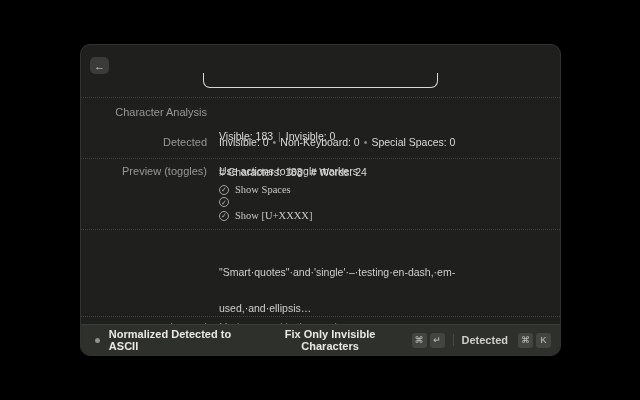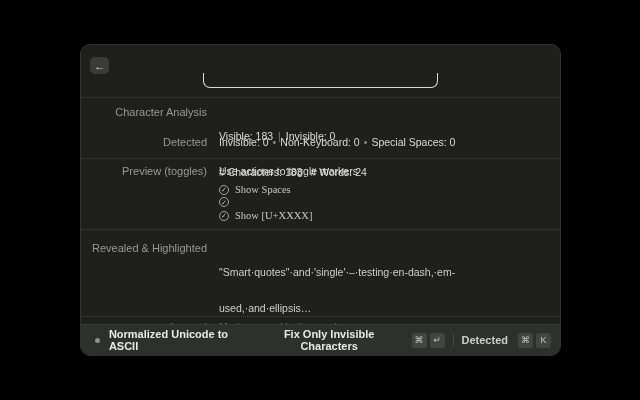--- a/index.html
+++ b/index.html
@@ -89,37 +89,36 @@
     <span class="toggle-label">Show Spaces</span>
   </div>
   <div class="toggle-row" style="top:152px">
     <span class="cb">✓</span>
   </div>
   <div class="toggle-row" style="top:165px">
     <span class="cb">✓</span>
     <span class="toggle-label">Show [U+XXXX]</span>
   </div>
 
-  <div class="row-label" style="top:197px">Revealed &amp; Highlighted</div>
   <div class="row-value revealed" style="top:197px">
     <div>"Smart·quotes"·and·'single'·–·testing·en-dash,·em-</div>
     <div>used,·and·ellipsis…</div>
     <div>Beware·of·zerowidth·and·softhyphen·in·supercalifragilistic</div>
     
     
     
   </div>
 
   <div class="row-label legend-label" style="top:276px">Legend</div>
   <div class="row-value legend-value" style="top:276px">Markers used in the preview</div>
 
   <div class="action-bar">
     <div class="status-group">
       <span class="status-dot"></span>
-      <span class="status-text">Normalized Unicode to ASCII</span>
+      <span class="status-text">Normalized Detected to ASCII</span>
     </div>
     <div class="bar-right">
       <button class="bar-btn">
         <span class="lbl">Fix Only Invisible Characters</span>
         <span class="kbd">⌘</span>
         <span class="kbd">↵</span>
       </button>
       <span class="bar-sep"></span>
       <button class="bar-btn">
         <span class="lbl2">Detected</span>

